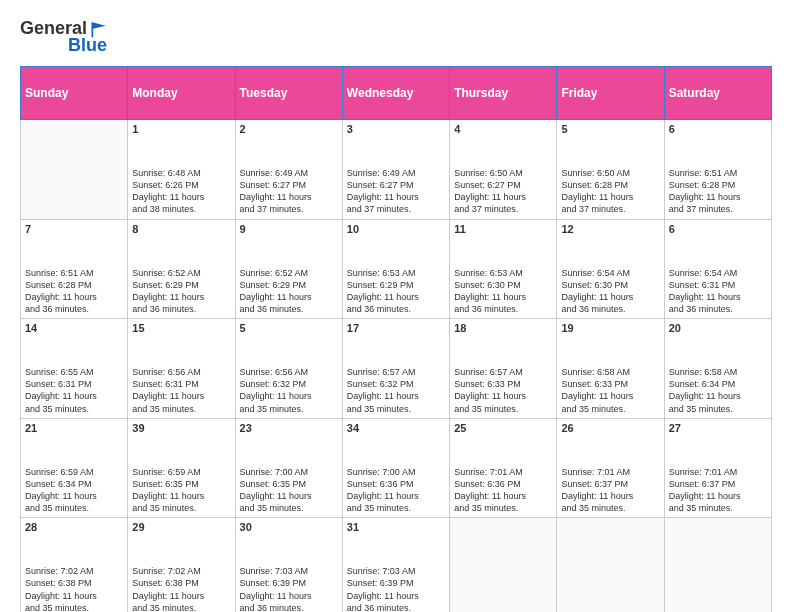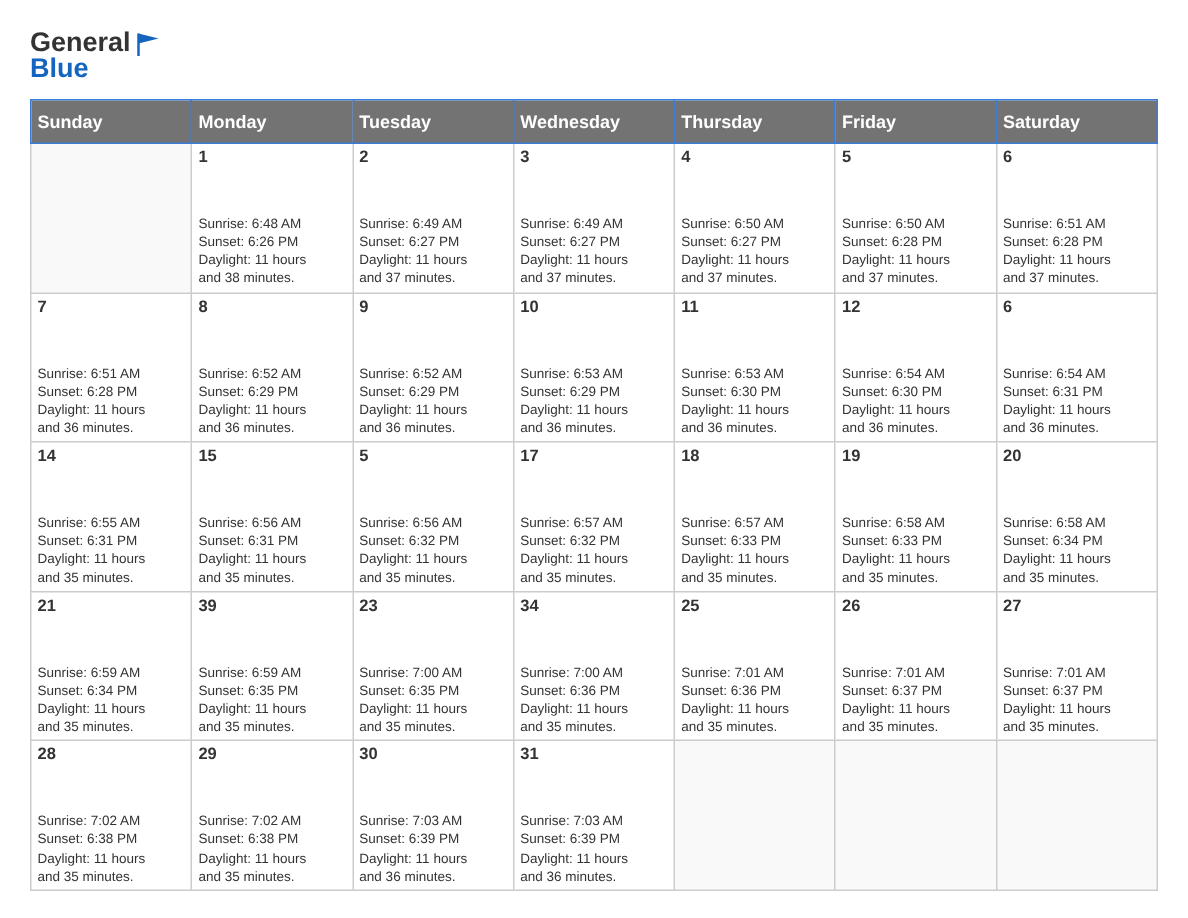--- a/index.html
+++ b/index.html
@@ -55,25 +55,25 @@
       color: #555;
     }
     .calendar {
       flex: 1;
       border: 1px solid #ccc;
       border-collapse: collapse;
       width: 100%;
       table-layout: fixed;
     }
     .calendar th {
-      background: #737373;
+      background: #ec4899;
       color: #fff;
       font-size: 12px;
       font-weight: bold;
-      padding: 7px 4px;
+      padding: 19px 4px;
       text-align: left;
       border: 1px solid #3a7bd5;
     }
     .calendar td {
       border: 1px solid #ccc;
       vertical-align: top;
       padding: 3px 4px;
       font-size: 9.5px;
       color: #333;
       height: 82px;
@@ -98,21 +98,21 @@
 <div class="page">
   <div class="header">
     <div class="logo">
       <div class="logo-text">
         <span class="logo-general">General</span>
         <svg class="logo-icon" viewBox="0 0 24 24">
           <polygon points="4,4 20,8 4,12" fill="#1565c0"></polygon>
           <line x1="4" y1="4" x2="4" y2="22" stroke="#1565c0" stroke-width="2"></line>
         </svg>
       </div>
-      <span class="logo-blue" style="font-size:18px;font-weight:bold;color:#1565c0;margin-top:-4px;">Blue</span>
+      <span class="logo-blue" style="font-size:18px;font-weight:bold;color:#1565c0;margin-top:-4px;margin-left:48px;">Blue</span>
     </div>
   </div>
 
   <table class="calendar">
     <thead>
       <tr>
       <th>Sunday</th>
           <th>Monday</th>
           <th>Tuesday</th>
           <th>Wednesday</th>

